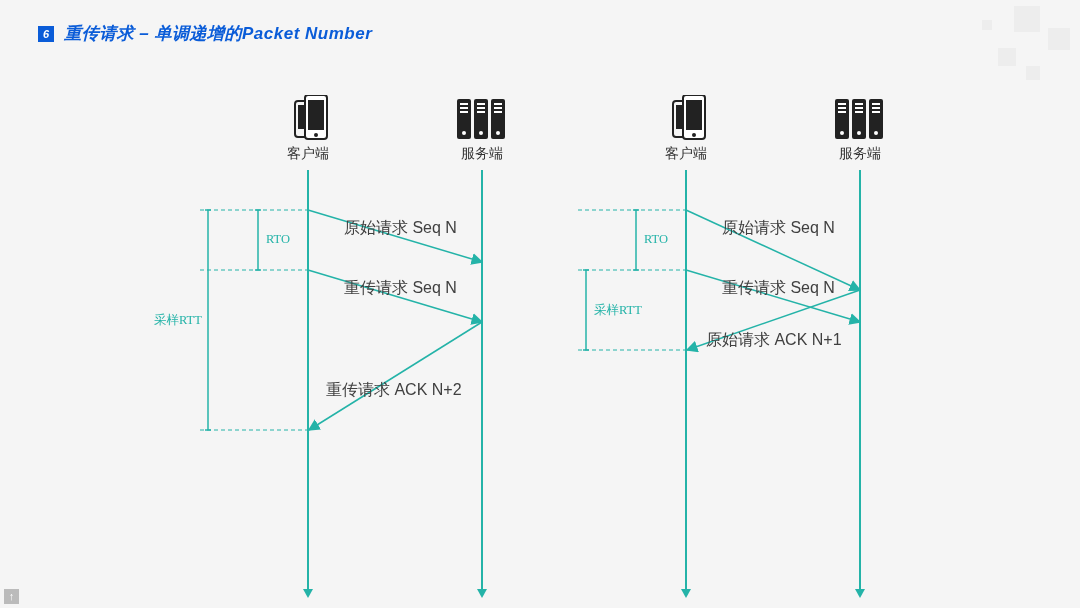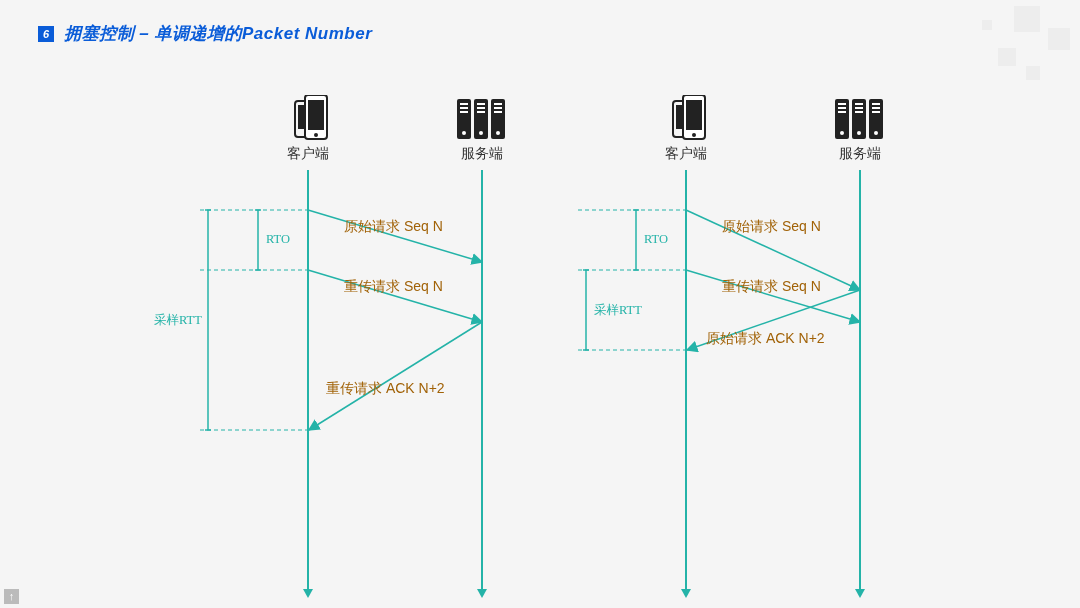--- a/index.html
+++ b/index.html
@@ -82,22 +82,22 @@
   
   svg.arrows {
     position: absolute; top: 0; left: 0;
     width: 1080px; height: 500px;
     pointer-events: none;
   }
   .msg { stroke: #24b3a8; stroke-width: 1.5; fill: none; }
   .dash { stroke: #24b3a8; stroke-width: 1; stroke-dasharray: 4 3; fill: none; }
   .msg-label {
     position: absolute;
-    font-size: 14px;
-    color: #a16207;
+    font-size: 16px;
+    color: #404040;
     white-space: nowrap;
   }
   .aux-label {
     position: absolute;
     font-size: 12.5px;
     color: #24b3a8;
     font-family: Liberation Serif, serif;
   }
   .footer-icon {
     position: absolute;
@@ -110,21 +110,21 @@
     font-size: 11px;
     text-align: center;
     line-height: 15px;
   }
 </style>
 </head>
 <body>
 
 <div class="header">
   <span class="slide-num">6</span>
-  <span class="title">拥塞控制 – 单调递增的Packet Number</span>
+  <span class="title">重传请求 – 单调递增的Packet Number</span>
 </div>
 
 <div class="deco-squares">
   <div class="sq" style="width:26px;height:26px;top:6px;right:40px"></div>
   <div class="sq" style="width:22px;height:22px;top:28px;right:10px"></div>
   <div class="sq" style="width:18px;height:18px;top:48px;right:64px"></div>
   <div class="sq" style="width:14px;height:14px;top:66px;right:40px"></div>
   <div class="sq" style="width:10px;height:10px;top:20px;right:88px"></div>
 </div>
 
@@ -250,17 +250,17 @@
   <div class="aux-label" style="left:266px;top:142px">RTO</div>
   <div class="aux-label" style="left:154px;top:222px">采样RTT</div>
   <div class="msg-label" style="left:344px;top:128px">原始请求 Seq N</div>
   <div class="msg-label" style="left:344px;top:188px">重传请求 Seq N</div>
   <div class="msg-label" style="left:326px;top:290px">重传请求 ACK N+2</div>
 
   <div class="aux-label" style="left:644px;top:142px">RTO</div>
   <div class="aux-label" style="left:594px;top:212px">采样RTT</div>
   <div class="msg-label" style="left:722px;top:128px">原始请求 Seq N</div>
   <div class="msg-label" style="left:722px;top:188px">重传请求 Seq N</div>
-  <div class="msg-label" style="left:706px;top:240px">原始请求 ACK N+2</div>
+  <div class="msg-label" style="left:706px;top:240px">原始请求 ACK N+1</div>
 
 </div>
 
 <div class="footer-icon">↑</div>
 
 </body></html>

